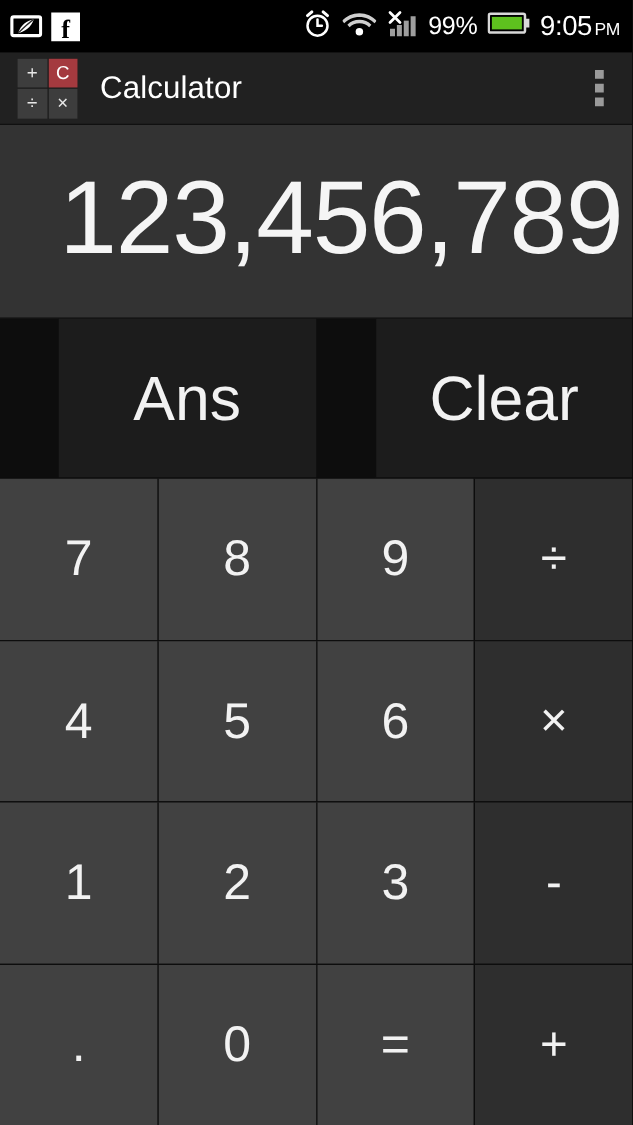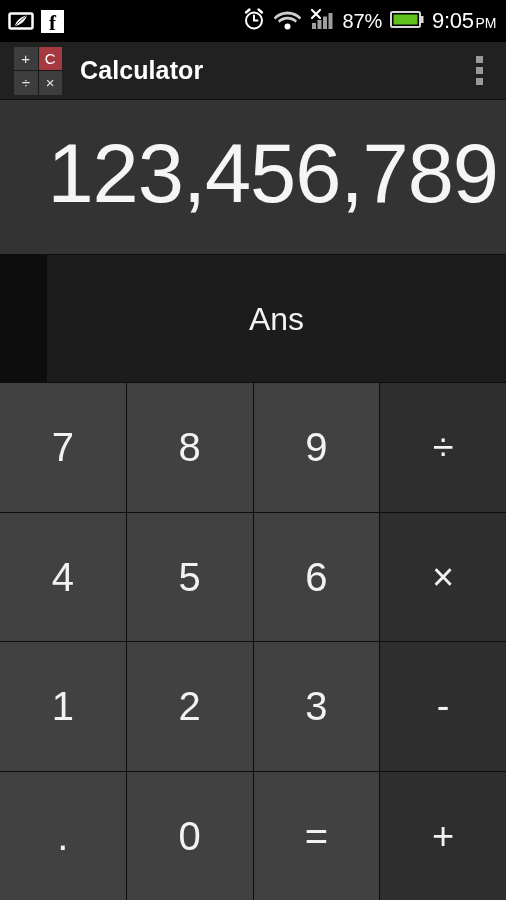--- a/index.html
+++ b/index.html
@@ -110,21 +110,21 @@
   }
   .app-icon div.red {
     background: #a43a3f;
     color: #ffffff;
     font-size: 15px;
   }
   .app-title {
     color: #ffffff;
     font-size: 25px;
     margin-left: 18px;
-    font-weight: bold;
+    font-weight: normal;
     letter-spacing: 0.1px;
   }
   .overflow {
     margin-left: auto;
     width: 26px;
     height: 44px;
     display: flex;
     flex-direction: column;
     align-items: center;
     justify-content: center;
@@ -186,21 +186,21 @@
     border-left: 1px solid #0d0d0d;
     cursor: pointer;
     user-select: none;
     font-size: 40px;
     line-height: 1;
     box-sizing: border-box;
   }
   .key:first-child { border-left: none; }
   .key.fn {
     background: #1c1c1c;
-    font-size: 32px;
+    font-size: 50px;
     margin-left: 47px;
   }
   .key.fn.wide { flex: 2 1 0; }
   .key.op {
     background: #2e2e2e;
     font-size: 38px;
   }
   .key.dot { font-size: 40px; }
 </style>
 </head>
@@ -241,21 +241,21 @@
       <span>
         <svg width="26" height="22" viewBox="0 0 26 22">
           <rect x="3" y="15" width="4" height="6" fill="#9e9e9e"></rect>
           <rect x="8.5" y="12" width="4" height="9" fill="#9e9e9e"></rect>
           <rect x="14" y="8.5" width="4" height="12.5" fill="#9e9e9e"></rect>
           <rect x="19.5" y="5" width="4" height="16" fill="#9e9e9e"></rect>
           <path d="M3 2 L11 10 M11 2 L3 10" stroke="#ffffff" stroke-width="2.2" stroke-linecap="round"></path>
         </svg>
       </span>
 
-      <span class="batt-pct">87%</span>
+      <span class="batt-pct">99%</span>
 
       <span>
         <svg width="34" height="19" viewBox="0 0 34 19">
           <rect x="1" y="2" width="29" height="15" rx="1.5" fill="none" stroke="#d8d8d8" stroke-width="2"></rect>
           <rect x="30" y="6" width="3.5" height="7" fill="#d8d8d8"></rect>
           <rect x="3.5" y="4.5" width="24" height="10" fill="#5ec11e"></rect>
         </svg>
       </span>
 
       <span class="clock"><span>9:05</span><span class="ampm">PM</span></span>
@@ -278,20 +278,21 @@
   </div>
 
   <div class="display">
     <div class="display-value">123,456,789</div>
   </div>
 
   <div class="keypad">
 
     <div class="krow fn-row">
       <div class="key fn">Ans</div>
+      <div class="key fn">Clear</div>
     </div>
 
     <div class="krow">
       <div class="key">7</div>
       <div class="key">8</div>
       <div class="key">9</div>
       <div class="key op">÷</div>
     </div>
 
     <div class="krow">

